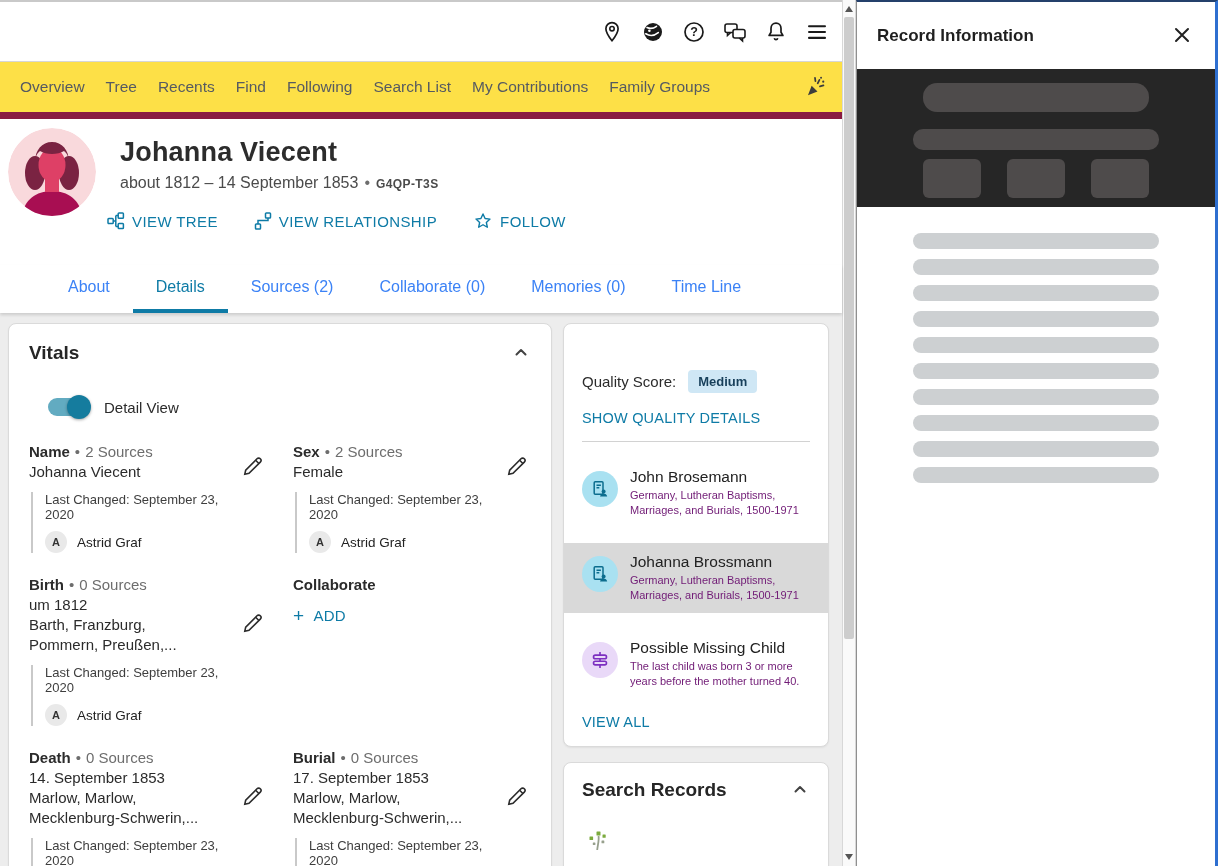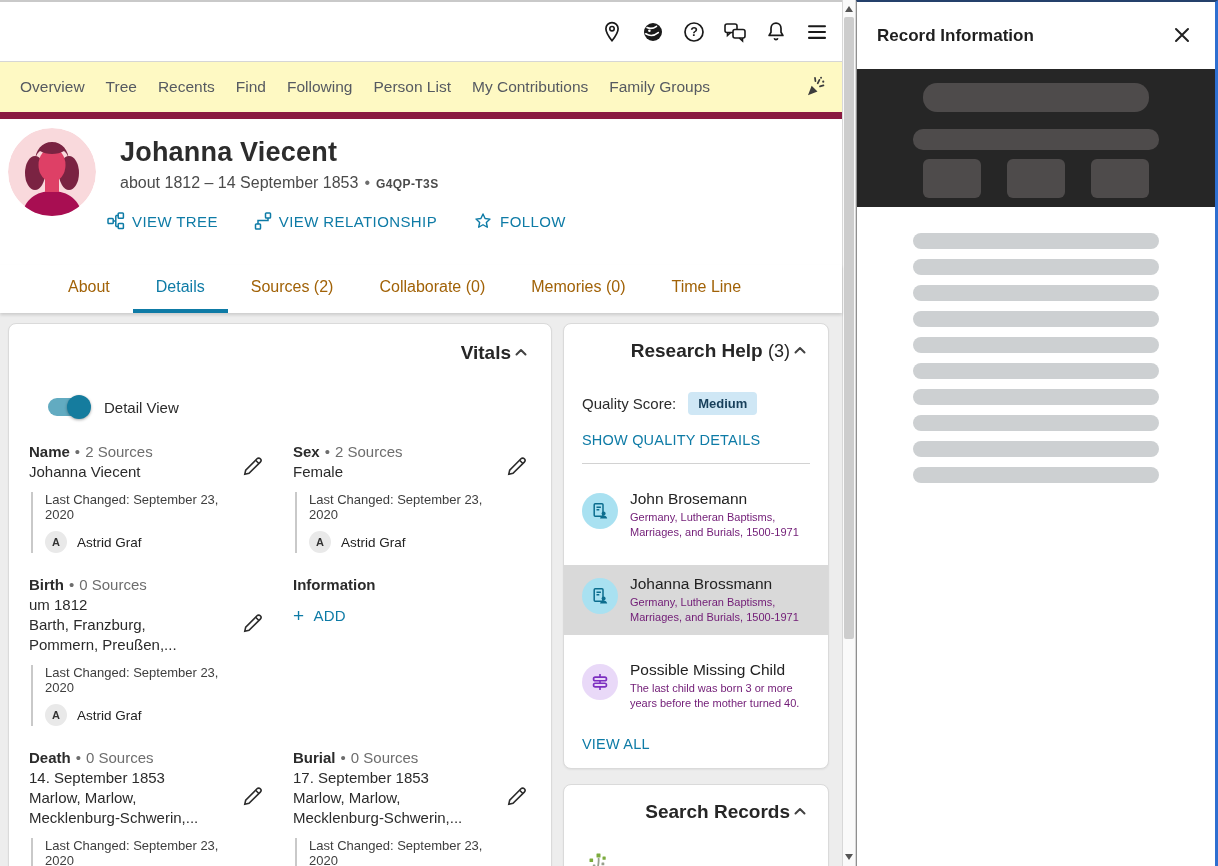--- a/index.html
+++ b/index.html
@@ -7,46 +7,46 @@
   body { font-family:"Liberation Sans", sans-serif; background:#ededed; position:relative; color:#2b2b2b; }
   button { font-family:inherit; cursor:pointer; }
 
   
   .main { position:absolute; left:0; top:0; width:842px; height:866px; background:#ededed; }
 
   .top-header { height:62px; background:#fff; border-top:2px solid #c9c9c9; border-bottom:1px solid #d6d6d6;
     display:flex; align-items:center; justify-content:flex-end; padding-right:12px; }
   .hicon-btn { width:26px; height:26px; margin-left:15px; background:none; border:none; padding:0; display:flex; align-items:center; justify-content:center; }
 
-  .nav-row { height:50px; background:#fef9c3; display:flex; align-items:center; padding-left:20px; gap:21px; }
+  .nav-row { height:50px; background:#fde047; display:flex; align-items:center; padding-left:20px; gap:21px; }
   .nav-item { font-size:15.5px; color:#565a61; cursor:pointer; white-space:nowrap; }
   .confetti-btn { margin-left:auto; margin-right:14px; background:none; border:none; padding:0; }
 
   .maroon-bar { height:7px; background:#8a1b41; }
 
   .person-header { background:#fff; height:146px; position:relative; }
   .avatar { position:absolute; left:8px; top:9px; width:88px; height:88px; border-radius:50%; overflow:hidden; }
   .person-info { padding:18px 0 0 120px; }
   .person-name { font-size:27px; font-weight:700; color:#2c2c2c; letter-spacing:.2px; }
   .lifespan-row { margin-top:6px; font-size:16px; color:#4b4b4b; }
   .dot { margin:0 6px; color:#6d6d6d; }
   .pid { font-size:12px; font-weight:700; letter-spacing:.4px; color:#4b4b4b;margin-top:41px; }
   .actions { display:flex; gap:36px; margin-top:19px; margin-left:-13px; }
   .action-btn { display:flex; align-items:center; gap:7px; color:#0e7ba6; font-size:15px; letter-spacing:.4px; background:none; border:none; }
 
   .tabs-row { background:#fff; height:48px; display:flex; padding-left:45px; box-shadow:0 2px 3px rgba(0,0,0,.14); position:relative; z-index:2; }
-  .tab { padding:0 23px; display:flex; align-items:center; font-size:16px; color:#a16207; border-bottom:4px solid transparent; background:none; border-top:none; border-left:none; border-right:none; }
+  .tab { padding:0 23px; display:flex; align-items:center; font-size:16px; color:#3b82f6; border-bottom:4px solid transparent; background:none; border-top:none; border-left:none; border-right:none; }
   .tab.active { color:#0e7ba6; border-bottom-color:#0e7ba6; }
 
   .content { position:relative; height:553px; }
   .card { background:#fff; border:1px solid #dadada; border-radius:8px; box-shadow:0 1px 2px rgba(0,0,0,.06); }
 
   
   .vitals-card { position:absolute; left:8px; top:10px; width:544px; height:640px; padding:18px 20px; }
-  .card-header { display:flex; justify-content:flex-end; align-items:center; }
+  .card-header { display:flex; justify-content:space-between; align-items:center; }
   .card-title { font-size:19px; font-weight:700; color:#262626; }
   .card-title .count { font-weight:400; font-size:18px; }
   .chev-btn { background:none; border:none; padding:2px; }
 
   .toggle-row { margin-top:34px; display:flex; align-items:center; gap:16px;padding-left:19px; }
   .toggle { width:40px; height:18px; border-radius:9px; background:#62abc1; position:relative; cursor:pointer; }
   .toggle-knob { position:absolute; right:-3px; top:-3px; width:24px; height:24px; border-radius:50%; background:#157c9e; box-shadow:0 1px 3px rgba(0,0,0,.35); }
   .toggle-label { font-size:15px; color:#2b2b2b; }
 
   .facts { margin-top:26px; display:grid; grid-template-columns:1fr 1fr; column-gap:26px; row-gap:22px; }
@@ -157,21 +157,21 @@
       </svg>
     </button>
   </div>
 
   <div class="nav-row">
     <span class="nav-item">Overview</span>
     <span class="nav-item">Tree</span>
     <span class="nav-item">Recents</span>
     <span class="nav-item">Find</span>
     <span class="nav-item">Following</span>
-    <span class="nav-item">Person List</span>
+    <span class="nav-item">Search List</span>
     <span class="nav-item">My Contributions</span>
     <span class="nav-item">Family Groups</span>
     <button class="confetti-btn">
       <svg width="26" height="26" viewBox="0 0 24 24">
         <path d="M5.5 20.5l3.4-8.8 5.4 5.4-8.8 3.4z" fill="#3d3d3d"></path>
         <g stroke="#3d3d3d" stroke-width="1.6" stroke-linecap="round" fill="none">
           <path d="M14.5 9.5l1.6-3.2"></path>
             <path d="M16.6 12.4l3.2-.9"></path>
             <path d="M12.4 7.4l-.4-3"></path>
         </g>
@@ -308,21 +308,21 @@
           <div class="fact-meta">
             <div class="meta-changed">Last Changed: September 23, 2020</div>
             <div class="meta-user">
               <span class="meta-avatar">A</span>
               <span class="meta-name">Astrid Graf</span>
             </div>
           </div>
         </div>
 
         <div class="fact">
-          <div class="fact-head"><span class="fact-label">Information</span></div>
+          <div class="fact-head"><span class="fact-label">Collaborate</span></div>
           <button class="add-btn">
             <span class="add-plus">+</span>
             <span>ADD</span>
           </button>
         </div>
 
         <div class="fact">
           <div class="fact-head"><span class="fact-label">Death</span><span class="fact-sep">•</span><span class="fact-sources">0 Sources</span></div>
           <div class="fact-line">14. September 1853</div>
           <div class="fact-line">Marlow, Marlow,</div>
@@ -355,28 +355,20 @@
 
           </div>
         </div>
 
       </div>
     </div>
 
     <div class="right-col">
 
       <div class="card research-card">
-        <div class="card-header">
-          <span class="card-title"><span>Research Help</span> <span class="count">(3)</span></span>
-          <button class="chev-btn">
-            <svg width="16" height="14" viewBox="0 0 16 14" fill="none" stroke="#434343" stroke-width="2" stroke-linecap="round" stroke-linejoin="round">
-                <polyline points="3.5,9.5 8,5 12.5,9.5"></polyline>
-              </svg>
-          </button>
-        </div>
 
         <div class="quality-row">
           <span class="quality-label">Quality Score:</span>
           <span class="quality-badge">Medium</span>
         </div>
 
         <button class="link-btn show-quality">SHOW QUALITY DETAILS</button>
 
         <div class="divider"></div>
 

